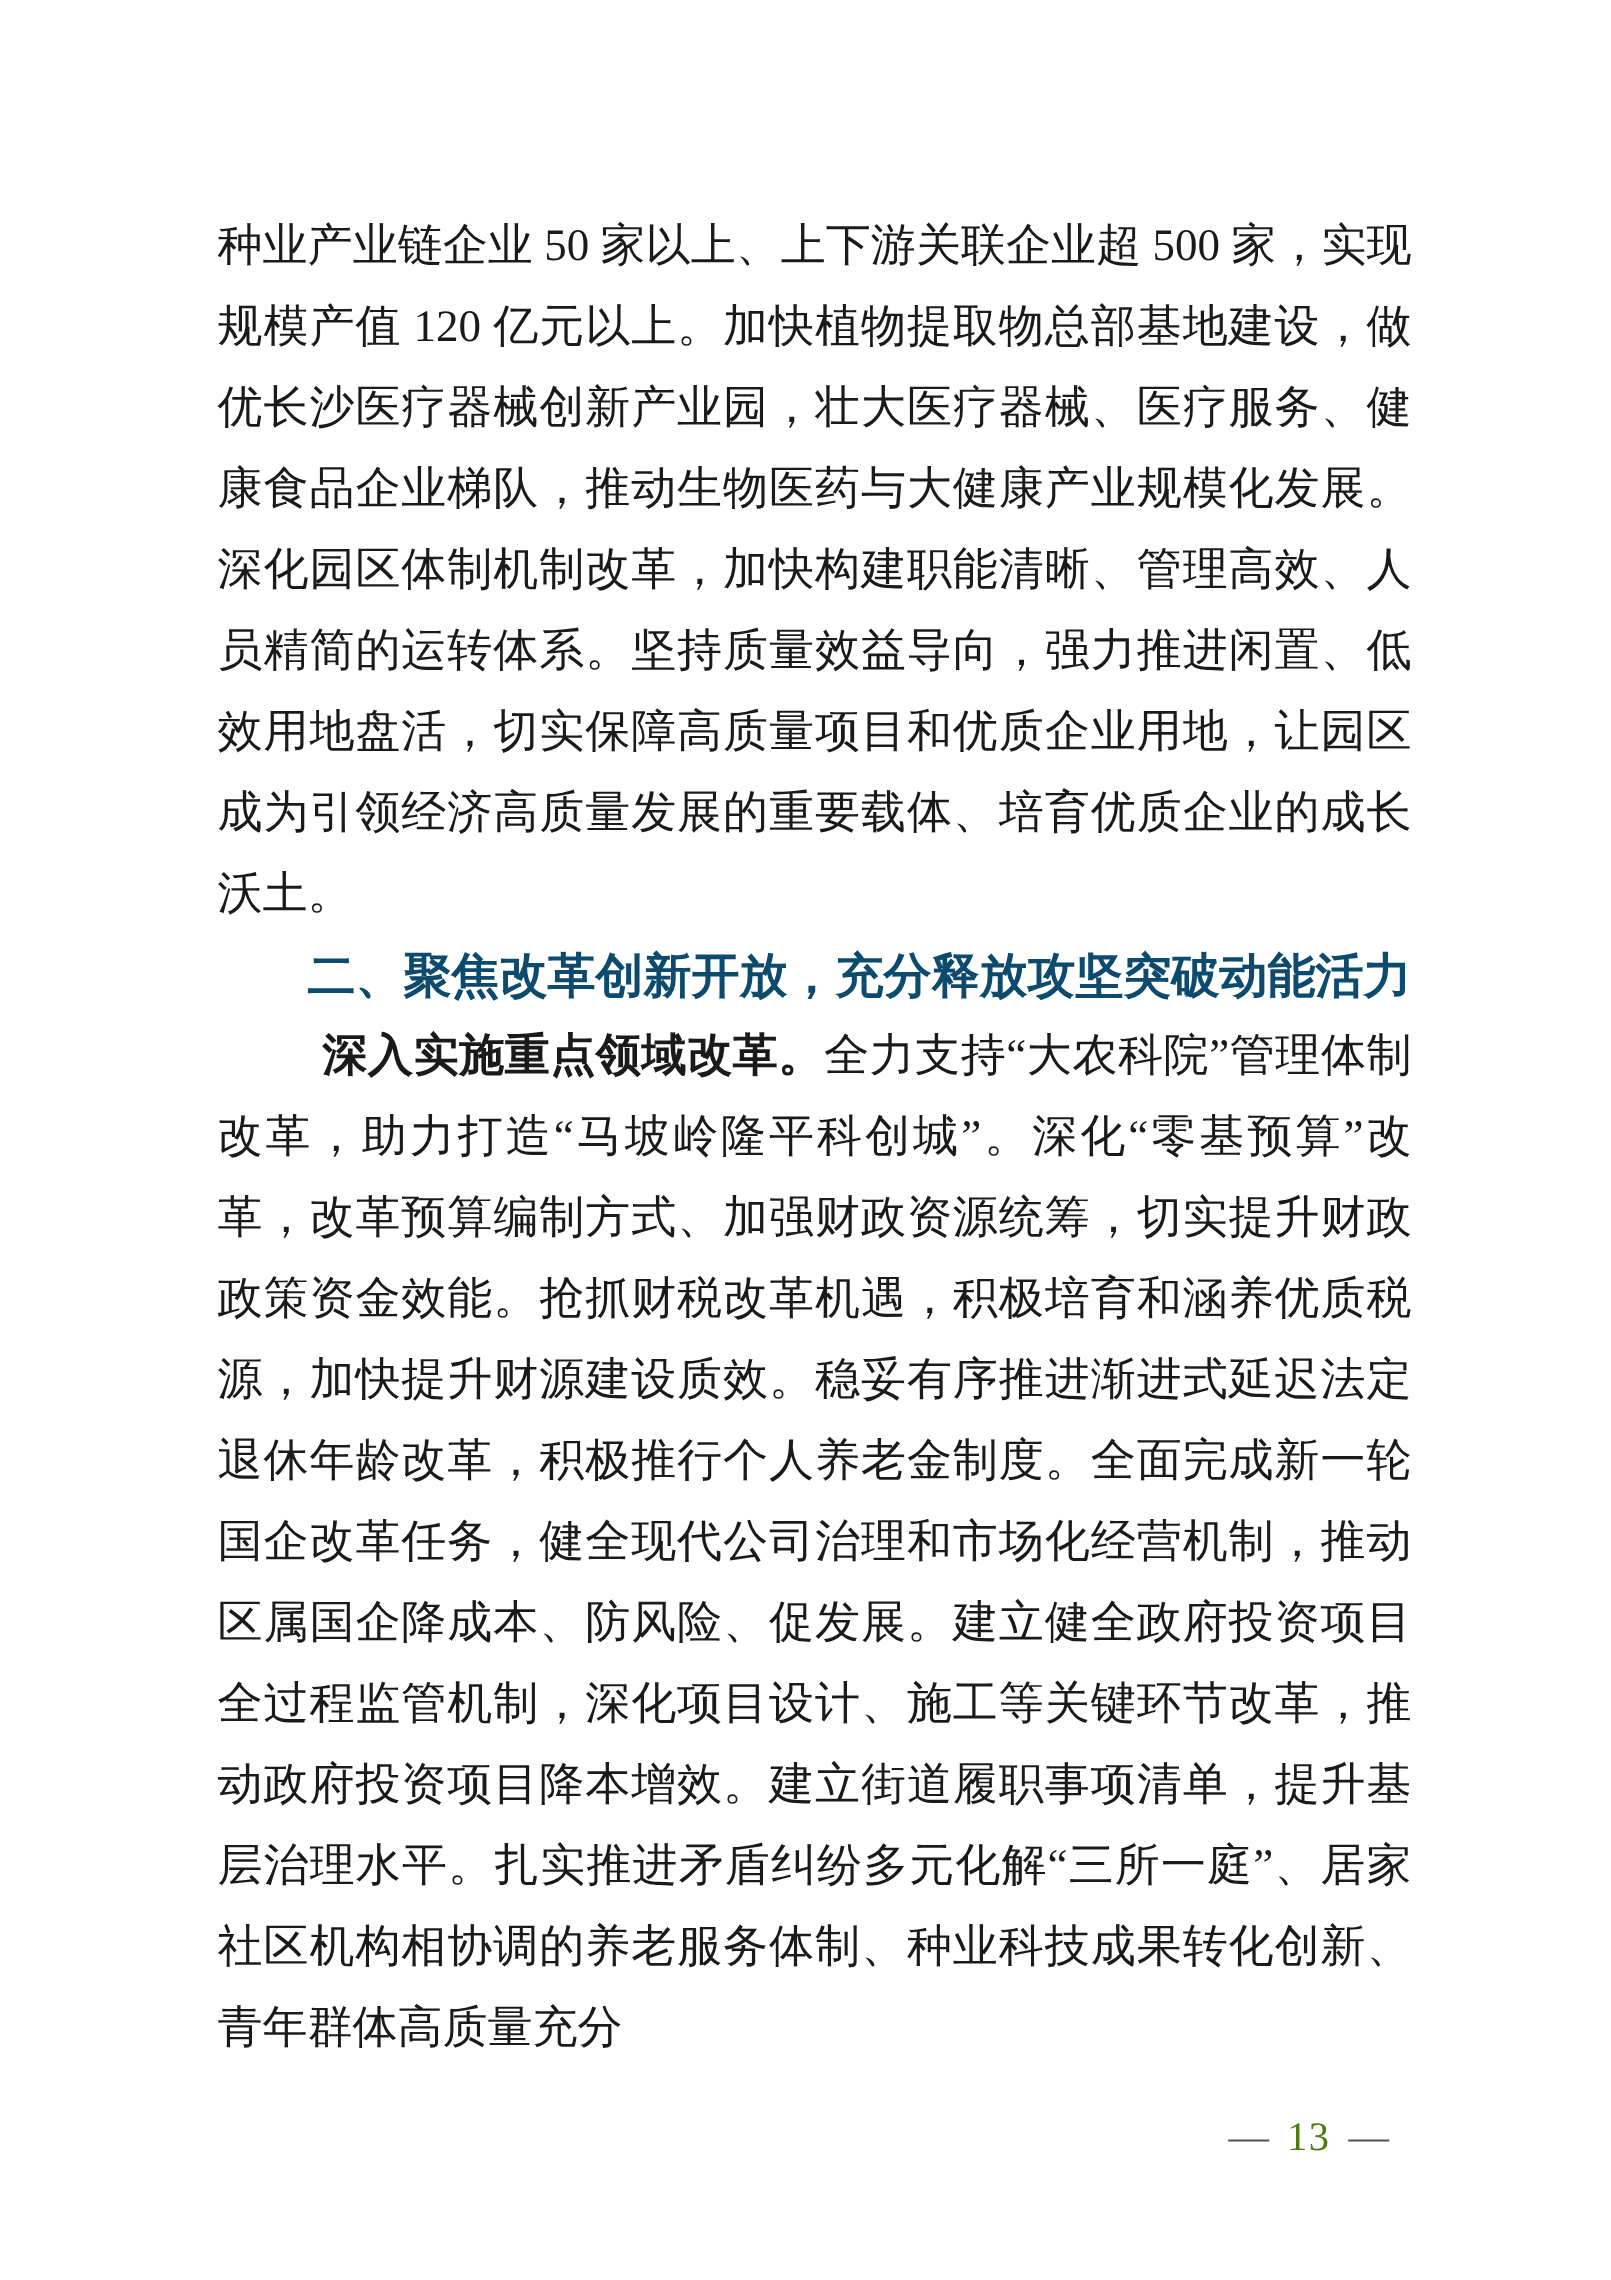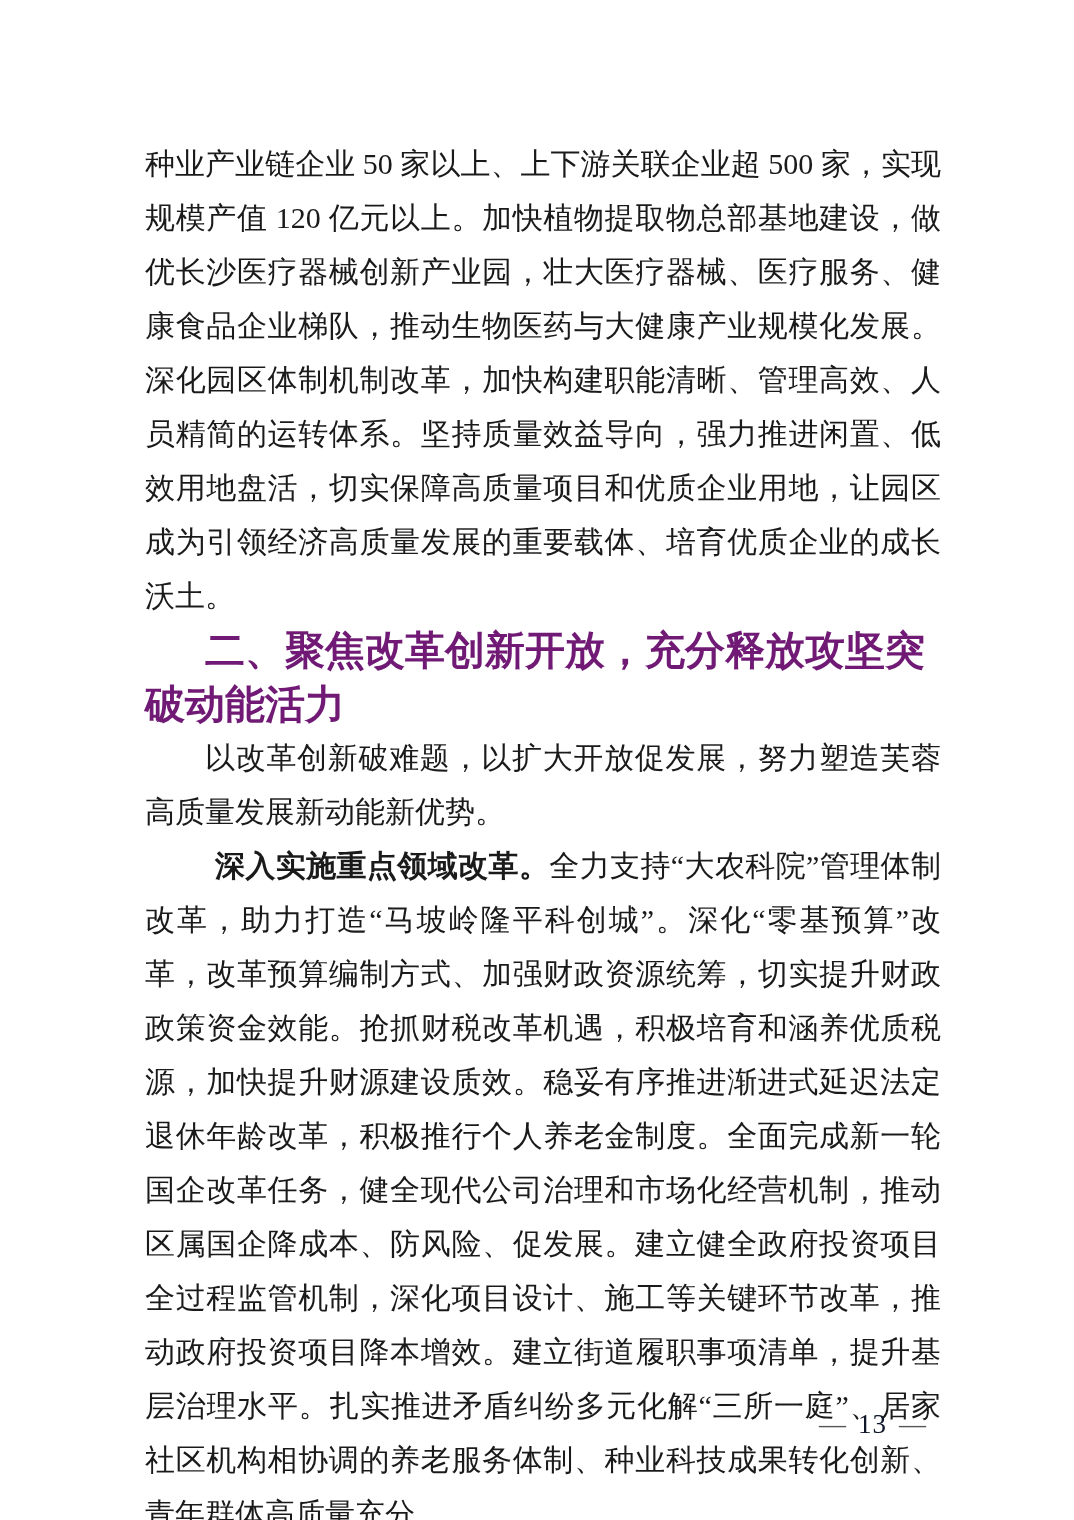--- a/index.html
+++ b/index.html
@@ -22,50 +22,49 @@
     text-align: justify;
     text-justify: inter-character;
   }
   .para { margin: 0; padding: 0; }
   .indented { text-indent: 60px; }
   .heading {
     margin: 0;
     padding: 0;
     font-family: "Liberation Sans", "DejaVu Sans", sans-serif;
     font-weight: 700;
-    font-size: 40px;
+    font-size: 32px;
     line-height: 54px;
     text-indent: 60px;
     text-align: left;
-    color: #701a75;
+    color: #0c4a6e;
   }
   .lead { font-weight: 700; margin-left: 10px; }
   .page-footer {
     position: absolute;
     top: 1408px;
     right: 148px;
     font-family: "Liberation Serif", "DejaVu Serif", serif;
     font-size: 27px;
     line-height: 32px;
     color: #222222;
     display: flex;
     align-items: center;
     gap: 12px;
   }
   .page-footer .dash { color: #555555; }
-  .page-footer .num { color: #0f172a; letter-spacing: 1px; }
+  .page-footer .num { color: #4d7c0f; letter-spacing: 1px; }
 </style>
 </head>
 <body>
 
 <div class="page">
   <main class="text-block">
     <p class="para">种业产业链企业 50 家以上、上下游关联企业超 500 家，实现规模产值 120 亿元以上。加快植物提取物总部基地建设，做优长沙医疗器械创新产业园，壮大医疗器械、医疗服务、健康食品企业梯队，推动生物医药与大健康产业规模化发展。深化园区体制机制改革，加快构建职能清晰、管理高效、人员精简的运转体系。坚持质量效益导向，强力推进闲置、低效用地盘活，切实保障高质量项目和优质企业用地，让园区成为引领经济高质量发展的重要载体、培育优质企业的成长沃土。</p>
     <h2 class="heading">二、聚焦改革创新开放，充分释放攻坚突破动能活力</h2>
-    <p class="para indented">以改革创新破难题，以扩大开放促发展，努力塑造芙蓉高质量发展新动能新优势。</p>
     <p class="para indented"><strong class="lead">深入实施重点领域改革。</strong><span class="rest">全力支持“大农科院”管理体制改革，助力打造“马坡岭隆平科创城”。深化“零基预算”改革，改革预算编制方式、加强财政资源统筹，切实提升财政政策资金效能。抢抓财税改革机遇，积极培育和涵养优质税源，加快提升财源建设质效。稳妥有序推进渐进式延迟法定退休年龄改革，积极推行个人养老金制度。全面完成新一轮国企改革任务，健全现代公司治理和市场化经营机制，推动区属国企降成本、防风险、促发展。建立健全政府投资项目全过程监管机制，深化项目设计、施工等关键环节改革，推动政府投资项目降本增效。建立街道履职事项清单，提升基层治理水平。扎实推进矛盾纠纷多元化解“三所一庭”、居家社区机构相协调的养老服务体制、种业科技成果转化创新、青年群体高质量充分</span></p>
   </main>
 
   <footer class="page-footer">
     <span class="dash">—</span>
     <span class="num">13</span>
     <span class="dash">—</span>
   </footer>
 </div>
 

